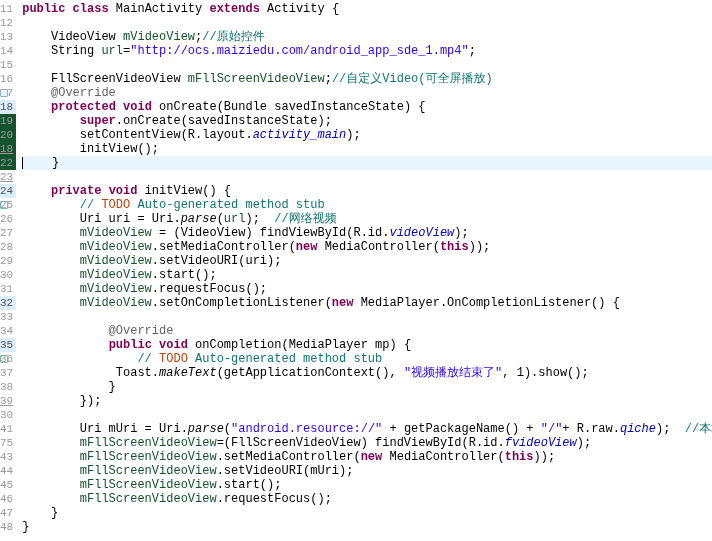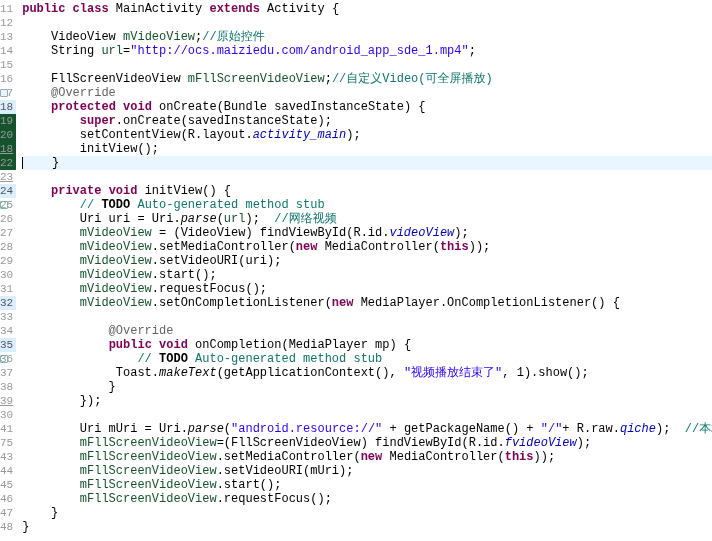--- a/index.html
+++ b/index.html
@@ -67,21 +67,21 @@
     height: 12px;
     border-left: 1px solid #000;
     margin-top: 1px;
   }
   .kw { color: #7f0055; font-weight: bold; }
   .field { color: #14532d; }
   .str { color: #2a00ff; }
   .cmt { color: #0f766e; }
   .ann { color: #646464; }
   .static-it { color: #000; font-style: italic; }
-  .todo { color: #000000; font-weight: bold; text-align: center; }
+  .todo { color: #c2410c; font-weight: normal; text-align: center; }
   .const-it { color: #0000c0; font-style: italic; }
   .plain { color: #000; }
 </style>
 </head>
 <body>
 
 <div class="gutter">
   <div class="gutter-inner" id="gutter-inner">
       <div class="ln"><span>11</span></div>
       <div class="ln"><span>12</span></div>

